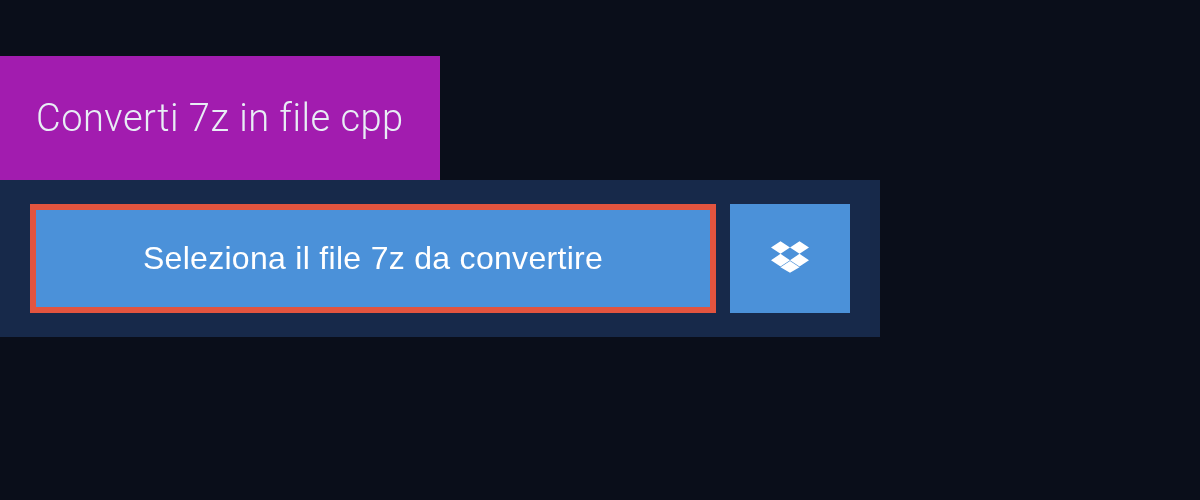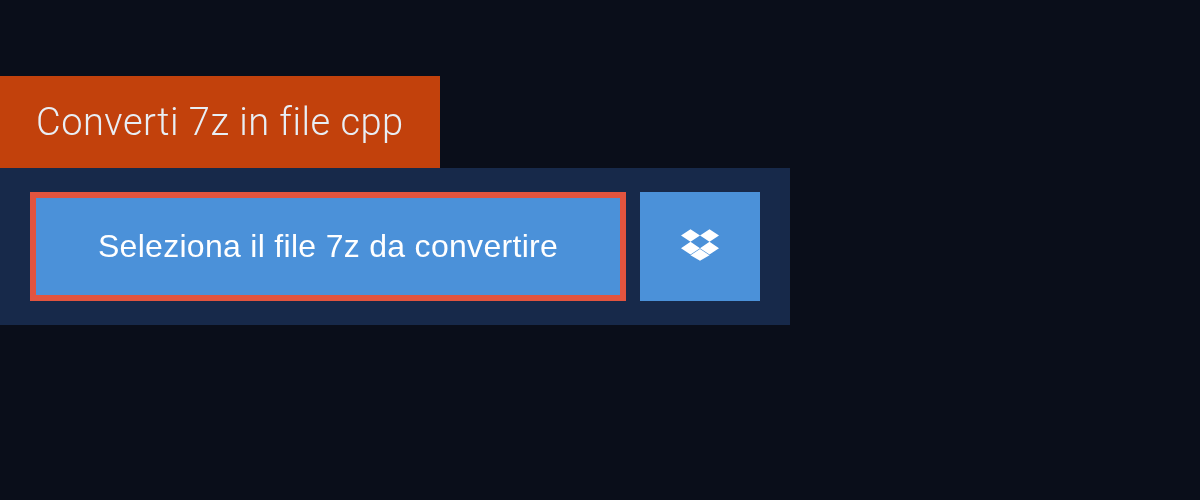--- a/index.html
+++ b/index.html
@@ -9,35 +9,35 @@
     }
     body {
       width: 1200px;
       height: 500px;
       background: #0a0e1a;
       font-family: -apple-system, BlinkMacSystemFont, "Segoe UI", Roboto, Helvetica, Arial, sans-serif;
       overflow: hidden;
     }
     .page-title-tab {
       display: inline-block;
-      background: #c2410c;
-      padding: 24px 36px;
-      margin-top: 76px;
+      background: #a21caf;
+      padding: 40px 36px;
+      margin-top: 56px;
       margin-left: 0;
     }
     .page-title {
       color: #e8eef5;
       font-size: 38px;
       font-weight: 300;
       letter-spacing: 0.5px;
     }
     .converter-panel {
       background: #17294a;
       padding: 24px 30px;
-      width: 790px;
+      width: 880px;
       margin-left: 0;
       display: flex;
       gap: 14px;
       align-items: stretch;
     }
     .select-file-button {
       flex: 1;
       background: #4b91d9;
       border: 6px solid #e2543f;
       color: #ffffff;

